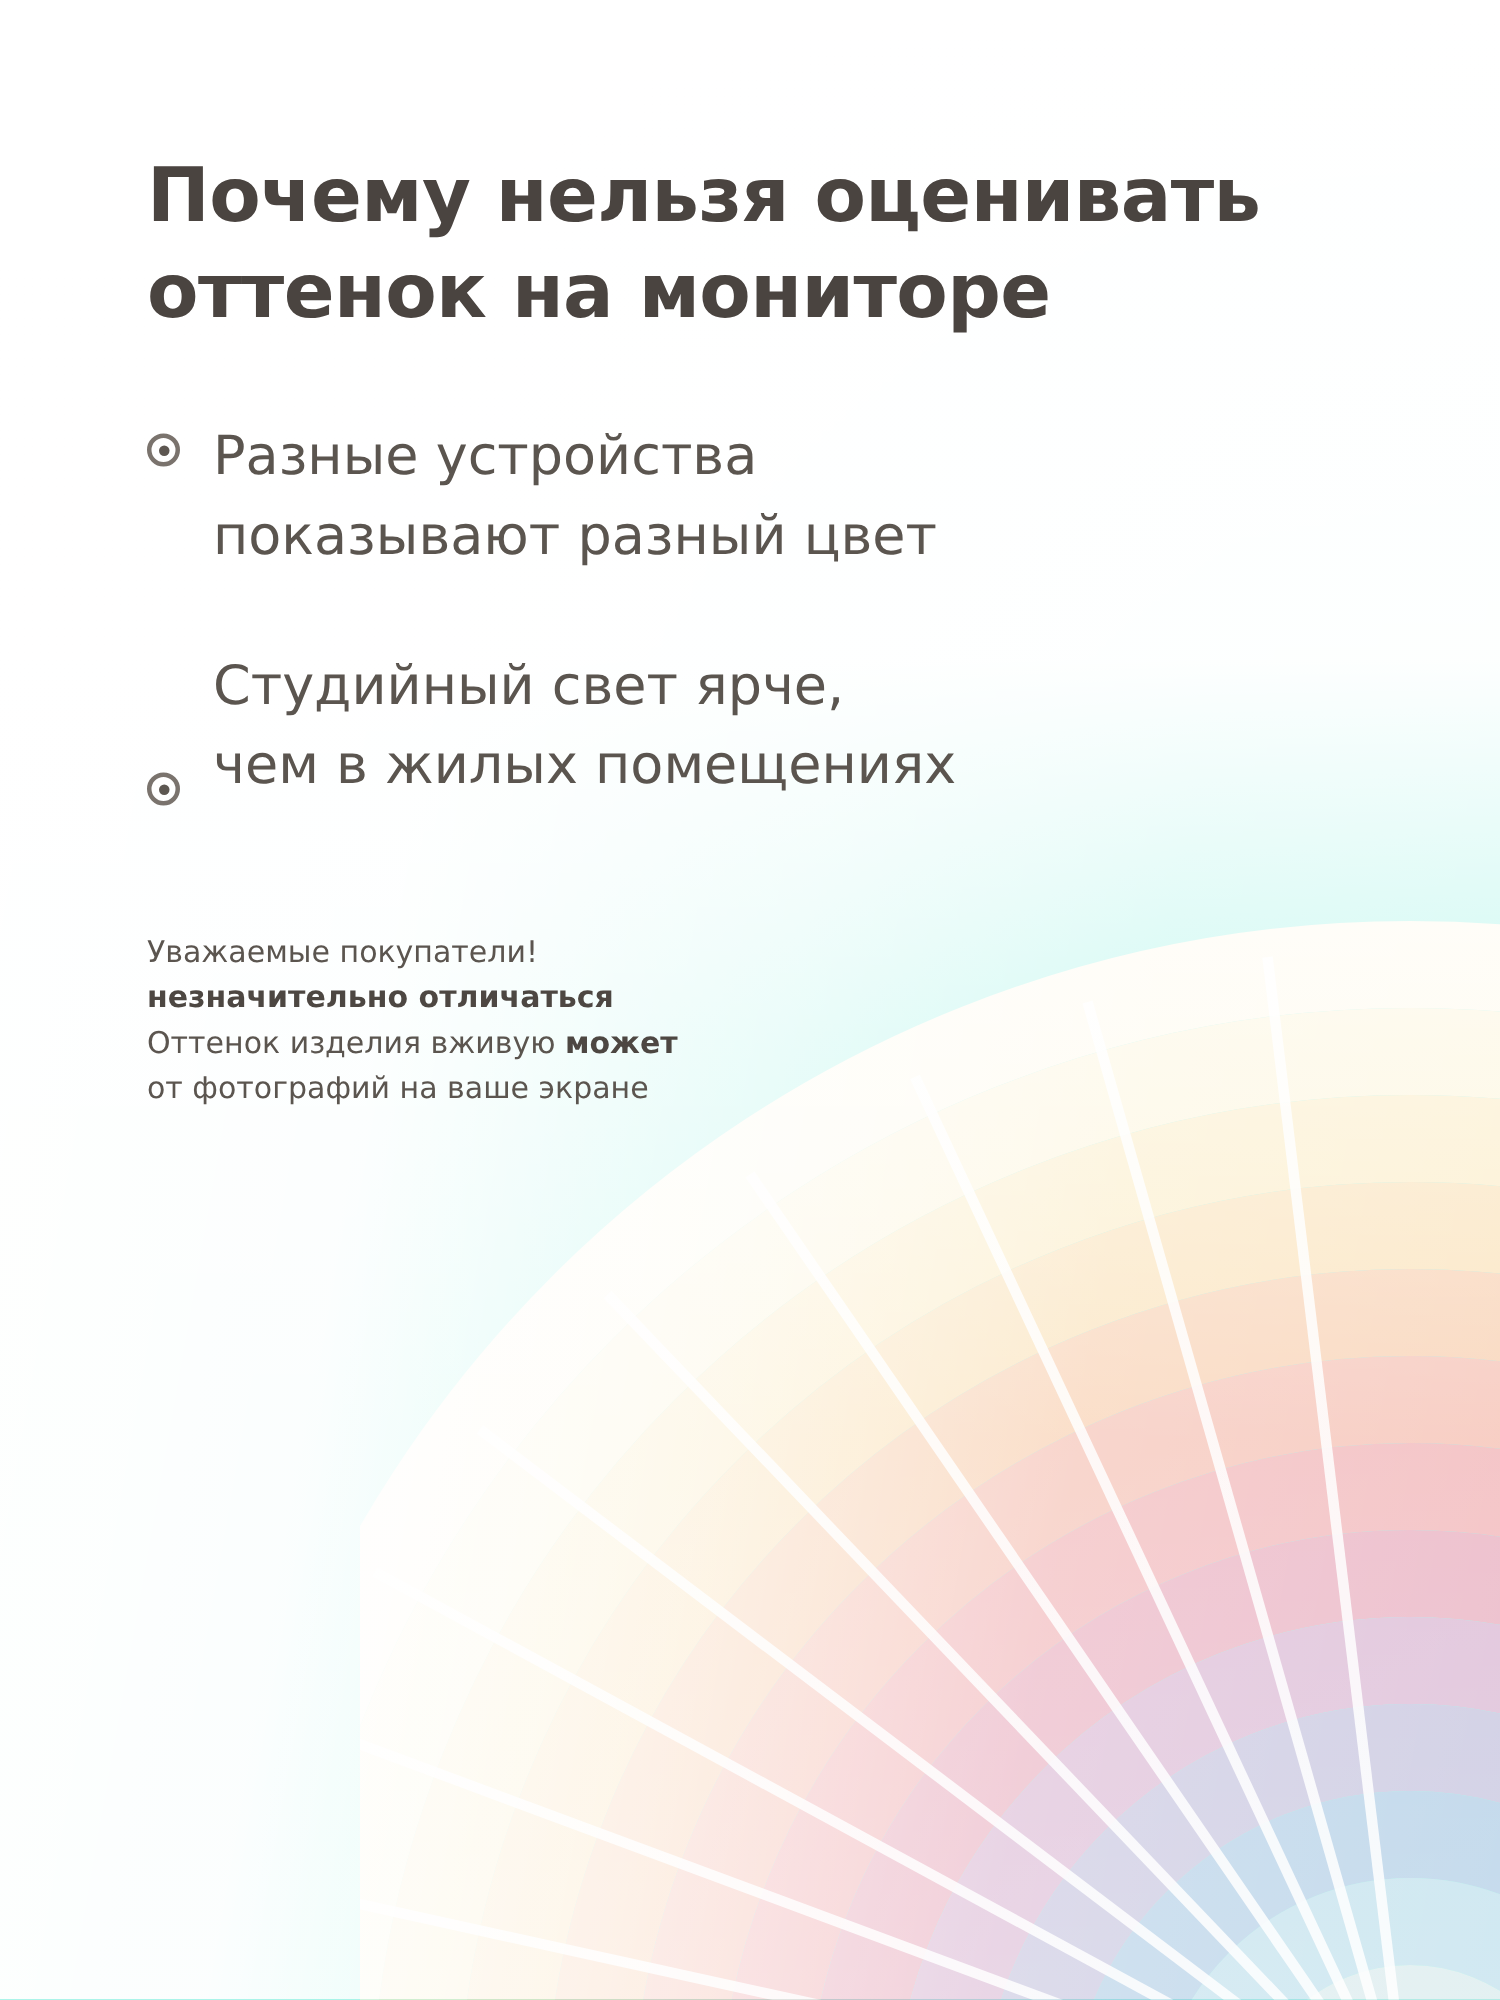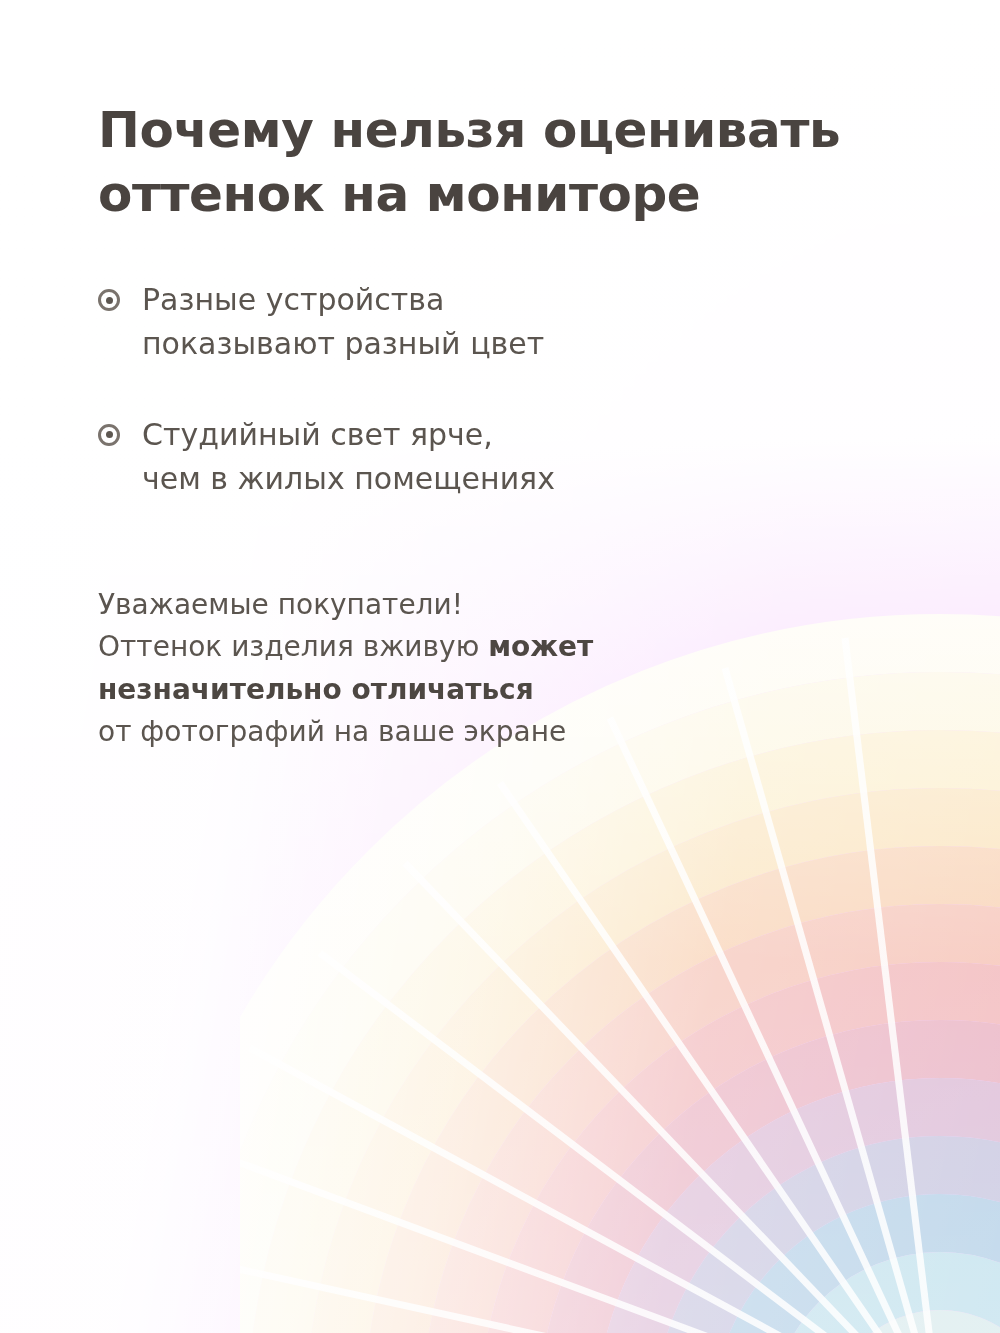--- a/index.html
+++ b/index.html
@@ -11,21 +11,21 @@
     height: 1333px;
     background: #ffffff;
     font-family: "DejaVu Sans", sans-serif;
     overflow: hidden;
   }
 
   .page {
     position: relative;
     width: 1000px;
     height: 1333px;
-    background: #f0abfc;
+    background: #5eead4;
     overflow: hidden;
   }
 
   
   .fan {
     position: absolute;
     right: -60px;
     bottom: -70px;
     width: 820px;
     height: 880px;
@@ -70,21 +70,21 @@
     list-style: none;
     margin: 0;
     padding: 0;
   }
   .bullet {
     position: relative;
     display: flex;
     align-items: flex-start;
     margin-bottom: 46px;
   }
-  .bullet:last-child { margin-bottom: 0; }
+  .bullet:last-child { margin-bottom: 0; align-items: flex-end; }
 
   .bullet-marker {
     flex: 0 0 auto;
     width: 22px;
     height: 22px;
     margin-top: 11px;
     margin-right: 22px;
     border-radius: 50%;
     border: 3px solid #7a736d;
     background: #ffffff;
@@ -98,30 +98,30 @@
     top: 50%;
     width: 7px;
     height: 7px;
     margin: -3.5px 0 0 -3.5px;
     border-radius: 50%;
     background: #5d5751;
   }
 
   .bullet-text {
     color: #5b554f;
-    font-size: 30px;
+    font-size: 36px;
     line-height: 1.48;
     font-weight: 400;
     white-space: pre-line;
   }
 
   .notice {
     margin-top: 82px;
     color: #5b554f;
-    font-size: 28px;
+    font-size: 20px;
     line-height: 1.52;
     max-width: 720px;
   }
   .notice p { margin: 0; }
   .notice b { font-weight: 700; color: #4d4742; }
 </style>
 </head>
 <body>
 
 <div class="page">
@@ -188,19 +188,19 @@
       <li class="bullet">
         <span class="bullet-marker"></span>
         <span class="bullet-text">Студийный свет ярче,
 чем в жилых помещениях</span>
       </li>
 
     </ul>
 
     <div class="notice">
       <p>Уважаемые покупатели!</p>
+      <p><b>незначительно отличаться</b></p>
       <p><span>Оттенок изделия вживую </span><b>может</b></p>
-      <p><b>незначительно отличаться</b></p>
       <p>от фотографий на ваше экране</p>
     </div>
 
   </div>
 </div>
 
 </body></html>

